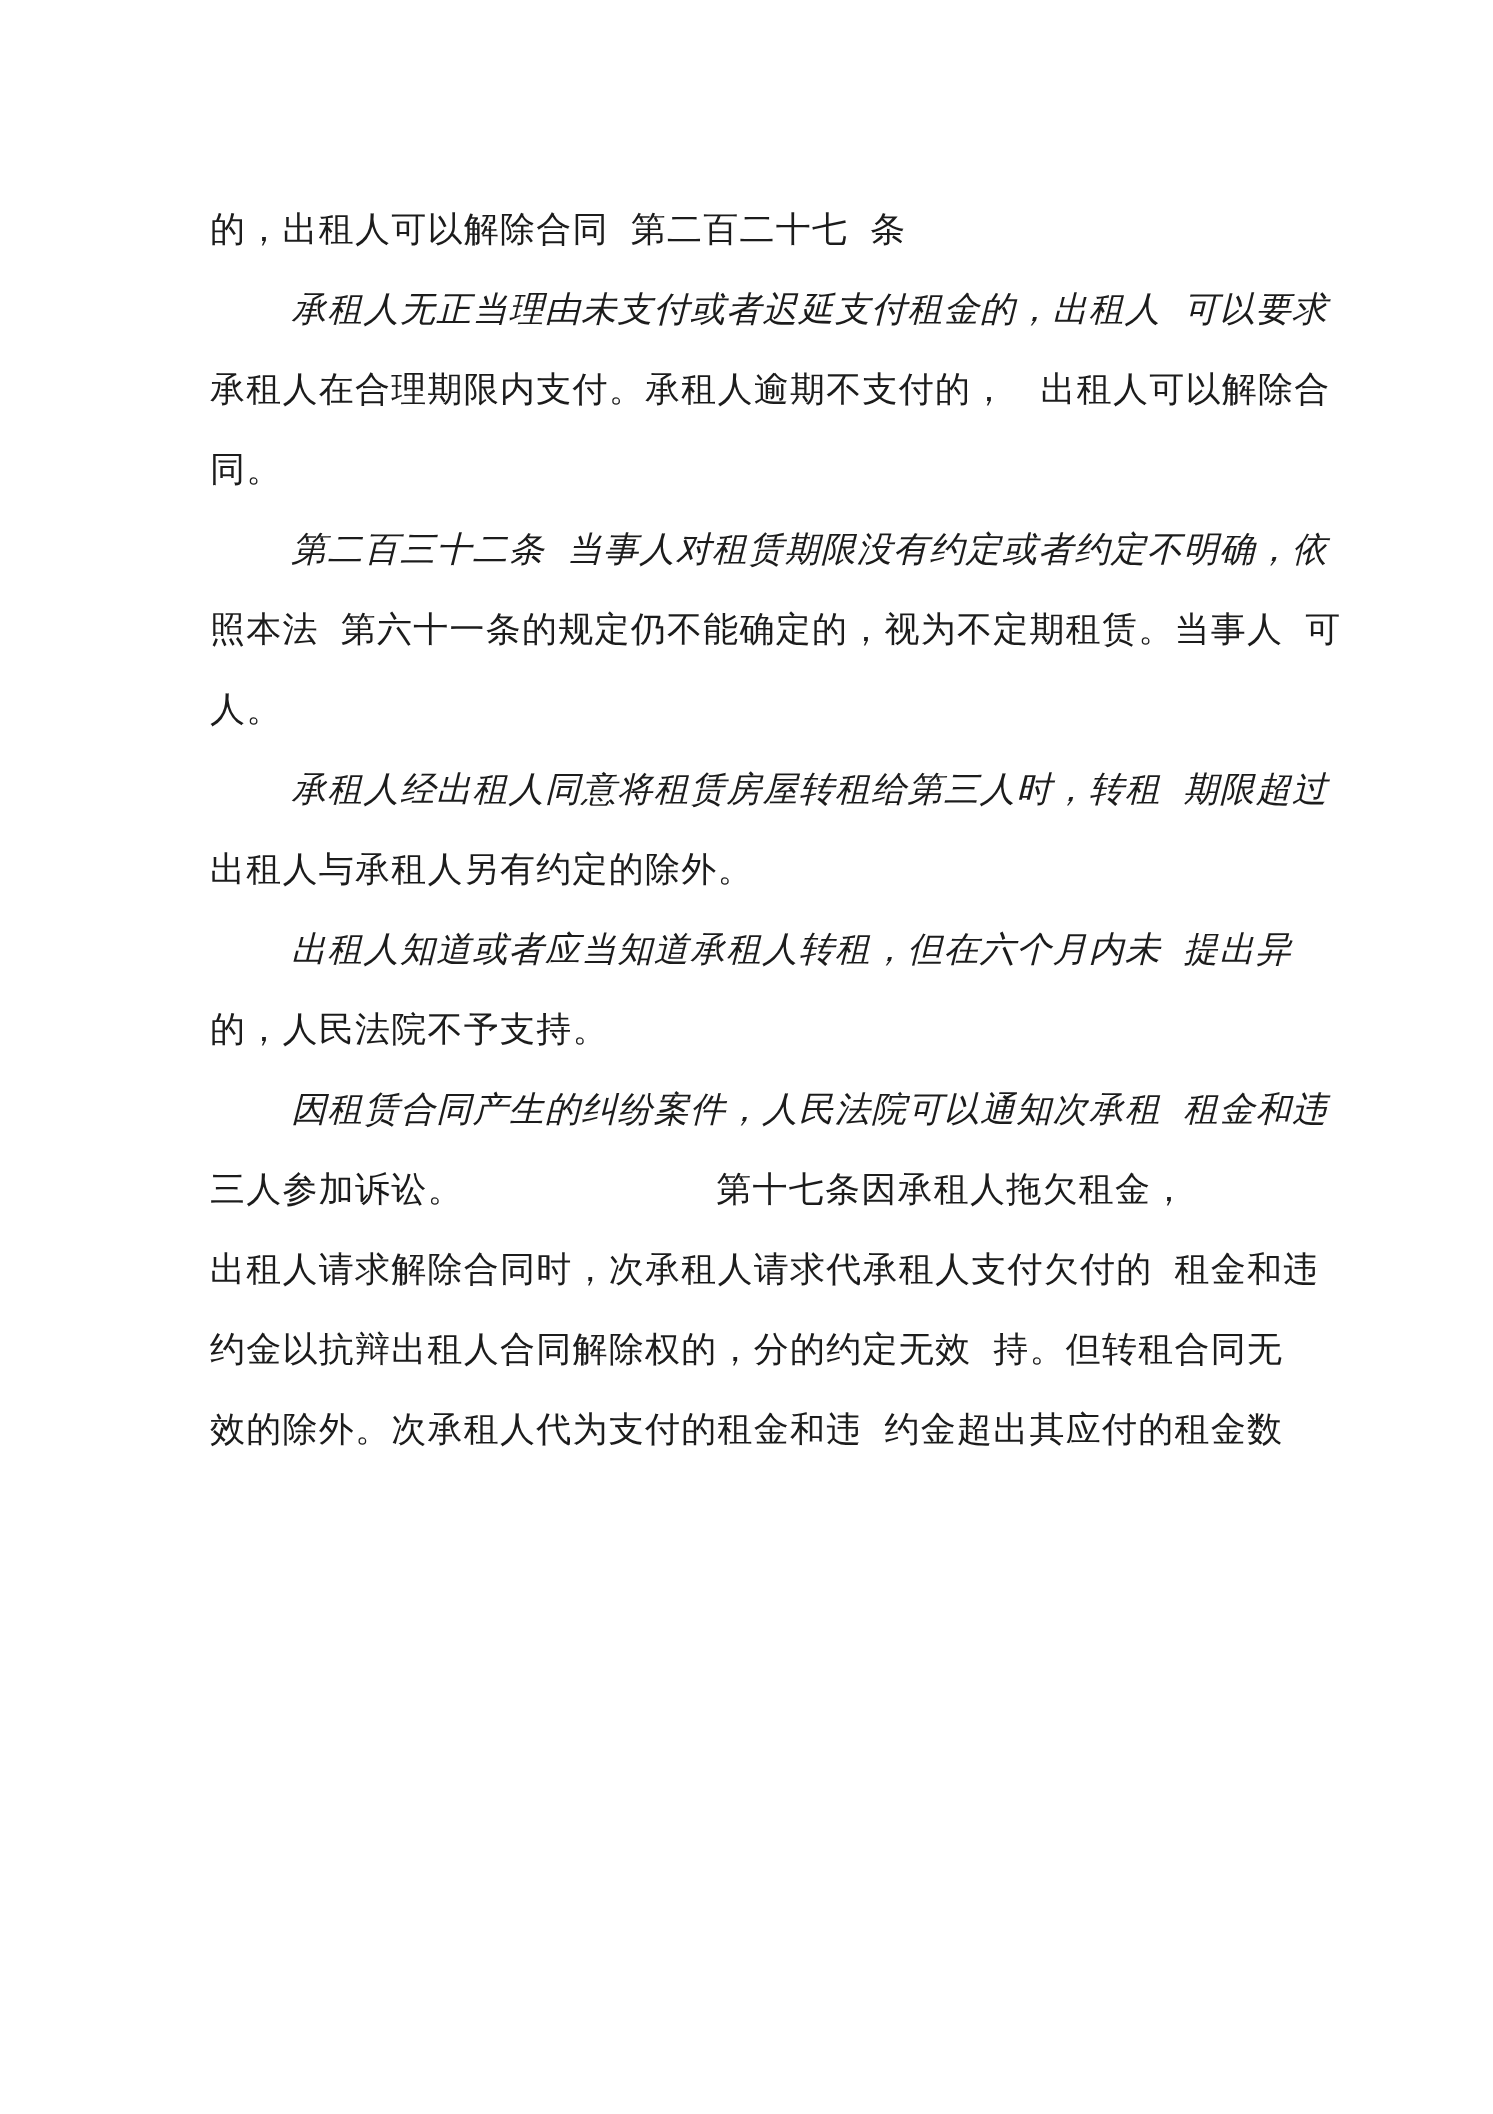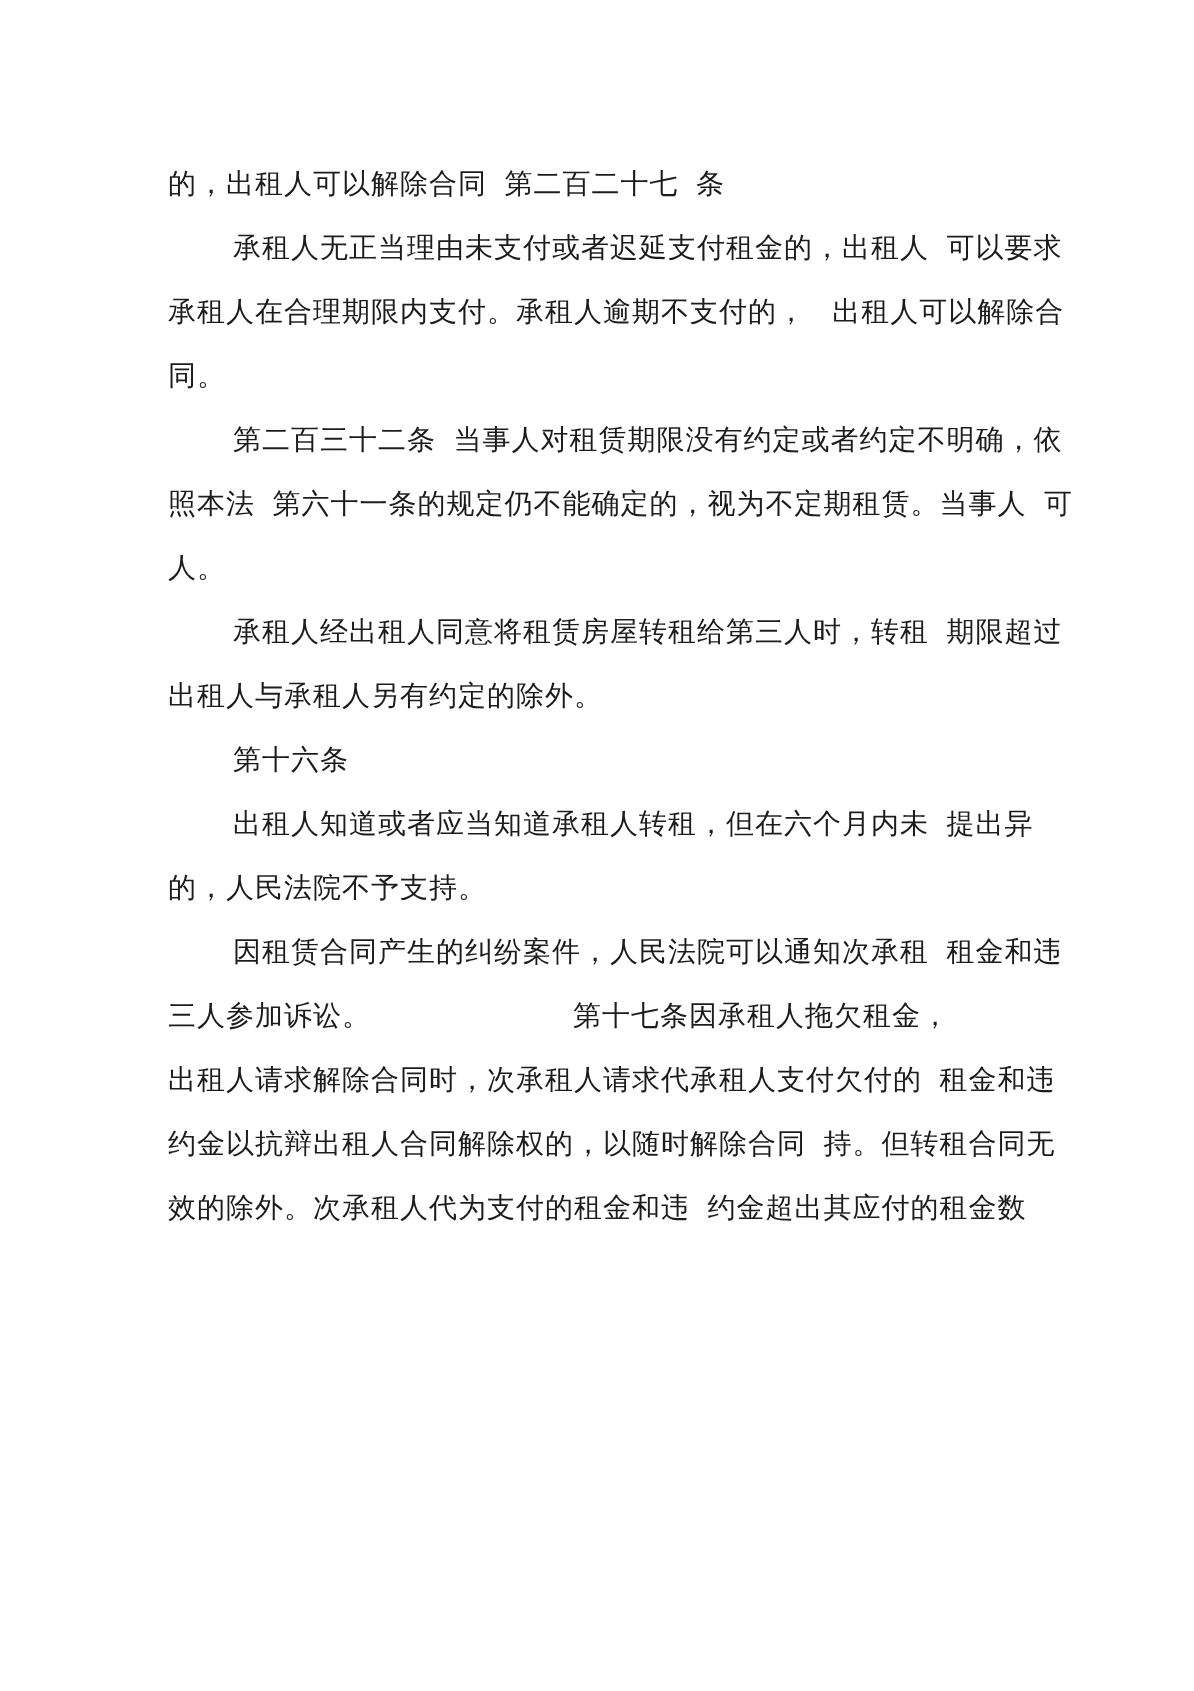--- a/index.html
+++ b/index.html
@@ -30,38 +30,38 @@
     letter-spacing: 1px;
     font-weight: 400;
   }
   .line {
     white-space: pre;
     height: 64px;
     overflow: visible;
   }
   .line.indent {
     padding-left: 65px;
+    font-style: italic;
   }
 </style>
 </head>
 <body>
 
 <div class="page">
   <div class="textblock">
     <div class="line">的，出租人可以解除合同  第二百二十七  条</div>
     <div class="line indent">承租人无正当理由未支付或者迟延支付租金的，出租人  可以要求</div>
     <div class="line">承租人在合理期限内支付。承租人逾期不支付的，   出租人可以解除合</div>
     <div class="line">同。</div>
     <div class="line indent">第二百三十二条  当事人对租赁期限没有约定或者约定不明确，依</div>
     <div class="line">照本法  第六十一条的规定仍不能确定的，视为不定期租赁。当事人  可</div>
     <div class="line">人。</div>
     <div class="line indent">承租人经出租人同意将租赁房屋转租给第三人时，转租  期限超过</div>
     <div class="line">出租人与承租人另有约定的除外。</div>
-    <div class="line indent">第十六条</div>
     <div class="line indent">出租人知道或者应当知道承租人转租，但在六个月内未  提出异</div>
     <div class="line">的，人民法院不予支持。</div>
     <div class="line indent">因租赁合同产生的纠纷案件，人民法院可以通知次承租  租金和违</div>
     <div class="line">三人参加诉讼。                       第十七条因承租人拖欠租金，</div>
     <div class="line">出租人请求解除合同时，次承租人请求代承租人支付欠付的  租金和违</div>
-    <div class="line">约金以抗辩出租人合同解除权的，以随时解除合同  持。但转租合同无</div>
+    <div class="line">约金以抗辩出租人合同解除权的，分的约定无效  持。但转租合同无</div>
     <div class="line">效的除外。次承租人代为支付的租金和违  约金超出其应付的租金数</div>
   </div>
 </div>
 
 </body></html>

